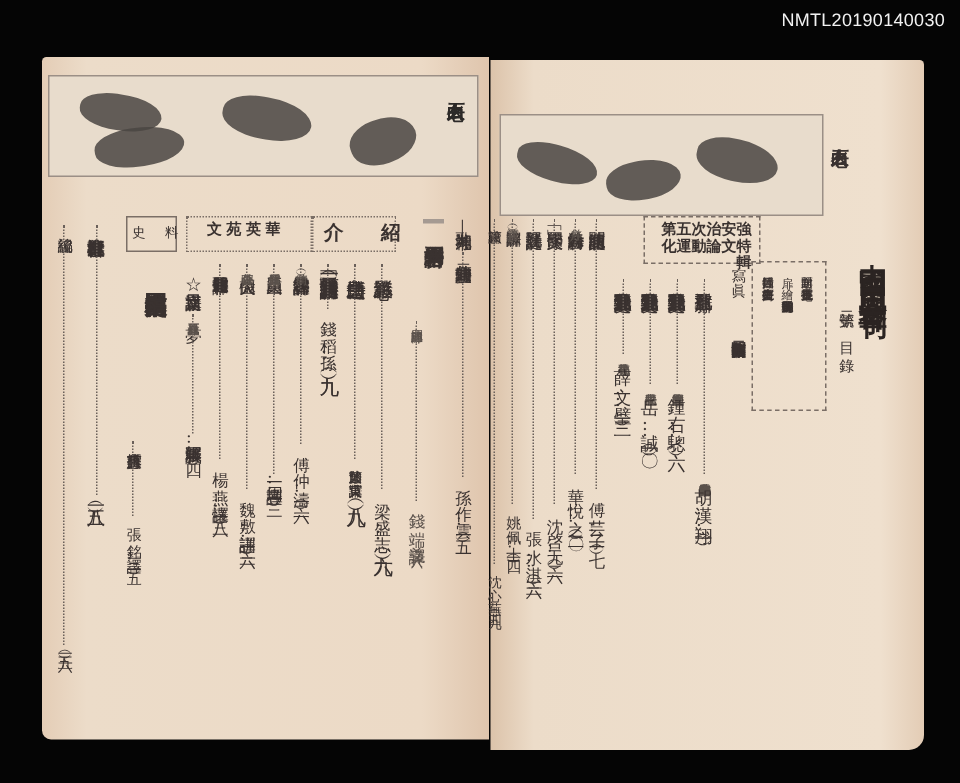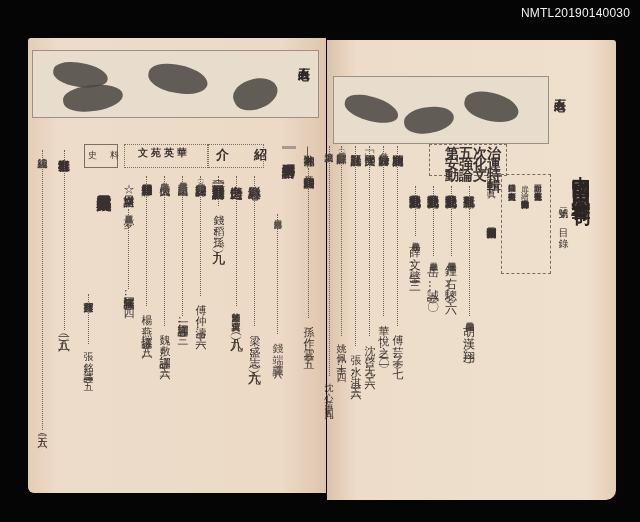--- a/index.html
+++ b/index.html
@@ -109,21 +109,21 @@
   </div>
 
   <div class="boxed" style="left:174px;top:134px;width:48px;height:98px;"></div>
   <div class="col" style="left:206px;top:138px;font-size:8px;line-height:9px;">封面題字　王首長克敏揮毫</div>
   <div class="col" style="left:193px;top:138px;font-size:8px;line-height:9px;">扉　繪　馮婉卿女子題孫髯翁聯</div>
   <div class="col" style="left:180px;top:138px;font-size:8px;line-height:9px;">目錄插圖　齊白石先生畫蟹</div>
   <div class="col" style="left:158px;top:130px;font-size:10px;">寫　眞</div>
   <div class="col" style="left:158px;top:180px;font-size:10px;">日本內閣文庫所藏明刊本書影二幀</div>
 
   <div class="boxed" style="left:102px;top:104px;width:76px;height:30px;"></div>
-  <div style="position:absolute;left:106px;top:108px;width:68px;font-size:14px;font-weight:bold;line-height:11px;direction:rtl;">第五次治安強化運動論文特輯</div>
+  <div style="position:absolute;left:106px;top:108px;width:68px;font-size:10px;font-weight:bold;line-height:11px;direction:rtl;">第五次治安強化運動論文特輯</div>
 
   <div class="col" style="left:136px;top:146px;font-size:12px;">
     <span>尊孔與生活革新</span><span class="dots" style="height:130px"></span><span class="small">新民會北京市總會總務部部長</span><span>胡　漢　翔</span>…（<span>一</span>）
   </div>
   <div class="col" style="left:118px;top:146px;font-size:12px;">
     <span>第五次治安強化運動之我見</span><span class="dots" style="height:70px"></span><span class="small">國立北京師範大學</span><span>鍾　右　驄</span>…（<span>六</span>）
   </div>
   <div class="col" style="left:100px;top:146px;font-size:12px;">
     <span>第五次治安強化運動之我見</span><span class="dots" style="height:70px"></span><span class="small">私立華民中學</span><span>岳　　誠</span>…（<span>一〇</span>）
   </div>

